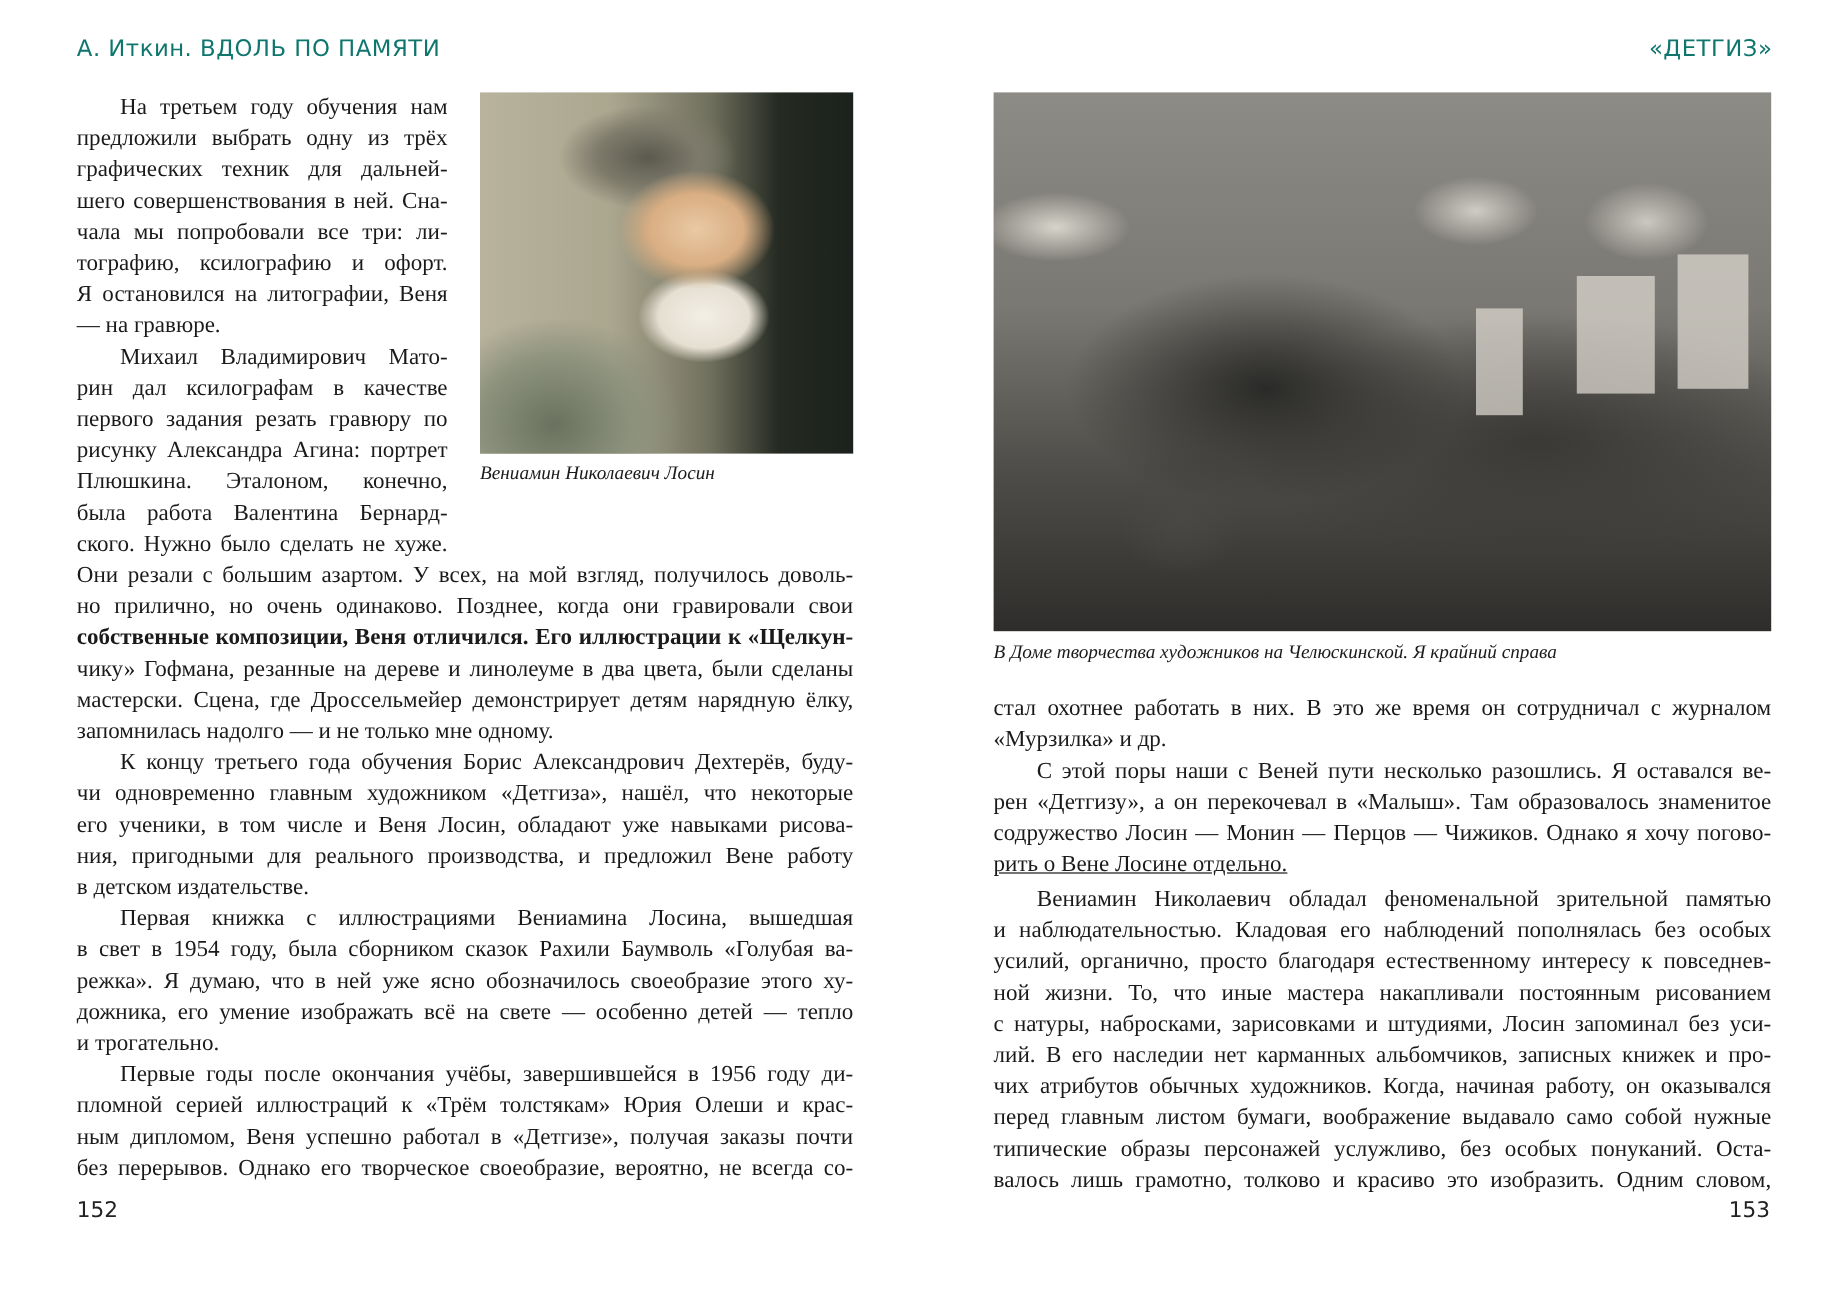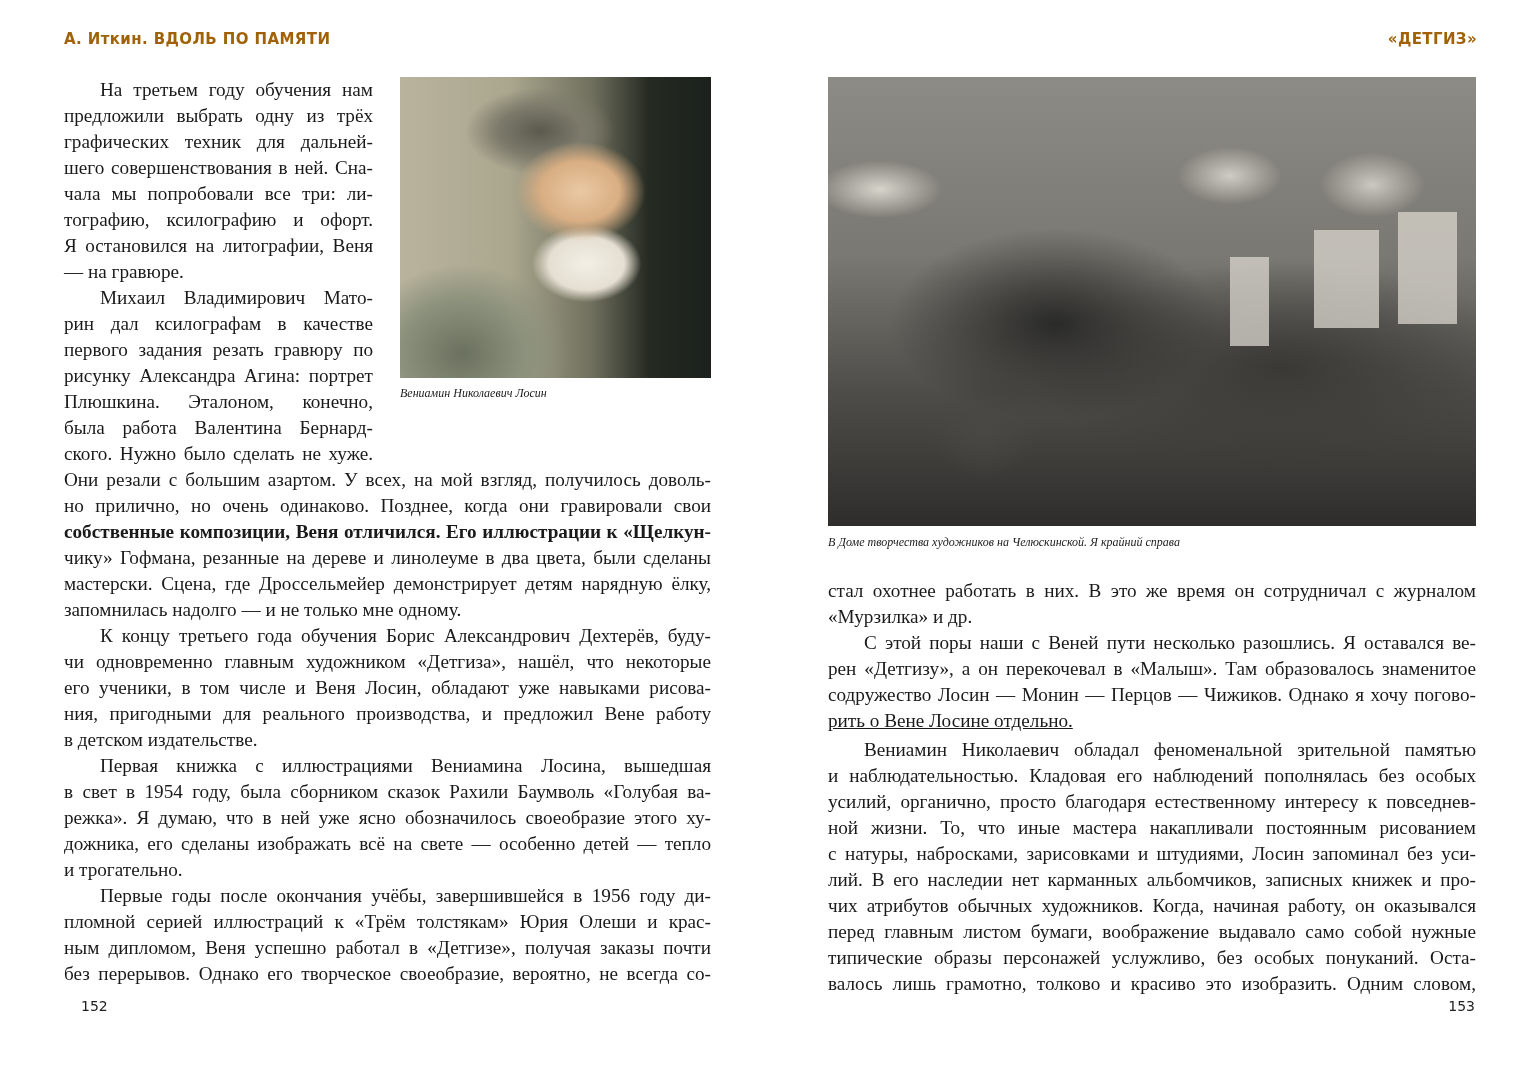--- a/index.html
+++ b/index.html
@@ -1,27 +1,27 @@
 <!DOCTYPE html>
 <html><head>
 <meta charset="utf-8">
 <style>
   html, body { margin:0; padding:0; background:#ffffff; }
   body { width:1539px; height:1087px; position:relative; overflow:hidden;
          font-family:"Liberation Serif","DejaVu Serif",serif; color:#1a1a1a; }
   .spread { position:absolute; left:0; top:0; width:1539px; height:1087px; }
   .running-head { position:absolute; top:30px; font-family:"DejaVu Sans","Liberation Sans",sans-serif;
-                  font-size:15px; letter-spacing:0.4px; color:#a16207;font-weight:bold; }
+                  font-size:19px; letter-spacing:0.4px; color:#0f766e; }
   .folio { position:absolute; top:998px; font-family:"DejaVu Sans","Liberation Sans",sans-serif;
-           font-size:14px; color:#222;margin-left:17px; }
+           font-size:18px; color:#222; }
   .line { position:absolute; font-size:19.2px; line-height:26px; white-space:nowrap;
           text-align:justify; text-align-last:justify; height:26px; }
   .line.last { text-align-last:left; }
   .figure { position:absolute; overflow:hidden; }
-  .caption { position:absolute; font-style:italic; font-size:12px; white-space:nowrap; color:#1a1a1a; }
+  .caption { position:absolute; font-style:italic; font-size:16px; white-space:nowrap; color:#1a1a1a; }
   
   .portrait { background:
       radial-gradient(ellipse 28% 22% at 58% 38%, #e9c9a3 0%, #d9ae83 45%, rgba(0,0,0,0) 75%),
       radial-gradient(ellipse 22% 16% at 60% 62%, #f3efe6 0%, #e5dfd2 55%, rgba(0,0,0,0) 80%),
       radial-gradient(ellipse 30% 18% at 45% 18%, #5b5a4e 0%, #7d7a6b 45%, rgba(0,0,0,0) 80%),
       radial-gradient(ellipse 40% 35% at 20% 92%, #6a715e 0%, #8b917c 50%, rgba(0,0,0,0) 85%),
       linear-gradient(90deg, #b9b39d 0%, #aba78f 35%, #6f6f5d 62%, #252a22 80%, #1b211c 100%);
   }
   .photo { background:
       radial-gradient(ellipse 12% 8% at 8% 25%, #d7d4cb 0%, rgba(0,0,0,0) 80%),
@@ -68,21 +68,21 @@
     <div class="line" style="left:64px;  top:571px; width:647px;">мастерски. Сцена, где Дроссельмейер демонстрирует детям нарядную ёлку,</div>
     <div class="line last" style="left:64px; top:597px; width:647px;">запомнилась надолго — и не только мне одному.</div>
     <div class="line" style="left:100px; top:623px; width:611px;">К концу третьего года обучения Борис Александрович Дехтерёв, буду-</div>
     <div class="line" style="left:64px;  top:649px; width:647px;">чи одновременно главным художником «Детгиза», нашёл, что некоторые</div>
     <div class="line" style="left:64px;  top:675px; width:647px;">его ученики, в том числе и Веня Лосин, обладают уже навыками рисова-</div>
     <div class="line" style="left:64px;  top:701px; width:647px;">ния, пригодными для реального производства, и предложил Вене работу</div>
     <div class="line last" style="left:64px; top:727px; width:647px;">в детском издательстве.</div>
     <div class="line" style="left:100px; top:753px; width:611px;">Первая книжка с иллюстрациями Вениамина Лосина, вышедшая</div>
     <div class="line" style="left:64px;  top:779px; width:647px;">в свет в 1954 году, была сборником сказок Рахили Баумволь «Голубая ва-</div>
     <div class="line" style="left:64px;  top:805px; width:647px;">режка». Я думаю, что в ней уже ясно обозначилось своеобразие этого ху-</div>
-    <div class="line" style="left:64px;  top:831px; width:647px;">дожника, его сделаны изображать всё на свете — особенно детей — тепло</div>
+    <div class="line" style="left:64px;  top:831px; width:647px;">дожника, его умение изображать всё на свете — особенно детей — тепло</div>
     <div class="line last" style="left:64px; top:857px; width:647px;">и трогательно.</div>
     <div class="line" style="left:100px; top:883px; width:611px;">Первые годы после окончания учёбы, завершившейся в 1956 году ди-</div>
     <div class="line" style="left:64px;  top:909px; width:647px;">пломной серией иллюстраций к «Трём толстякам» Юрия Олеши и крас-</div>
     <div class="line" style="left:64px;  top:935px; width:647px;">ным дипломом, Веня успешно работал в «Детгизе», получая заказы почти</div>
     <div class="line" style="left:64px;  top:961px; width:647px;">без перерывов. Однако его творческое своеобразие, вероятно, не всегда со-</div>
 
     <div class="folio" style="left:64px;">152</div>
   </div>
 
   <div>

